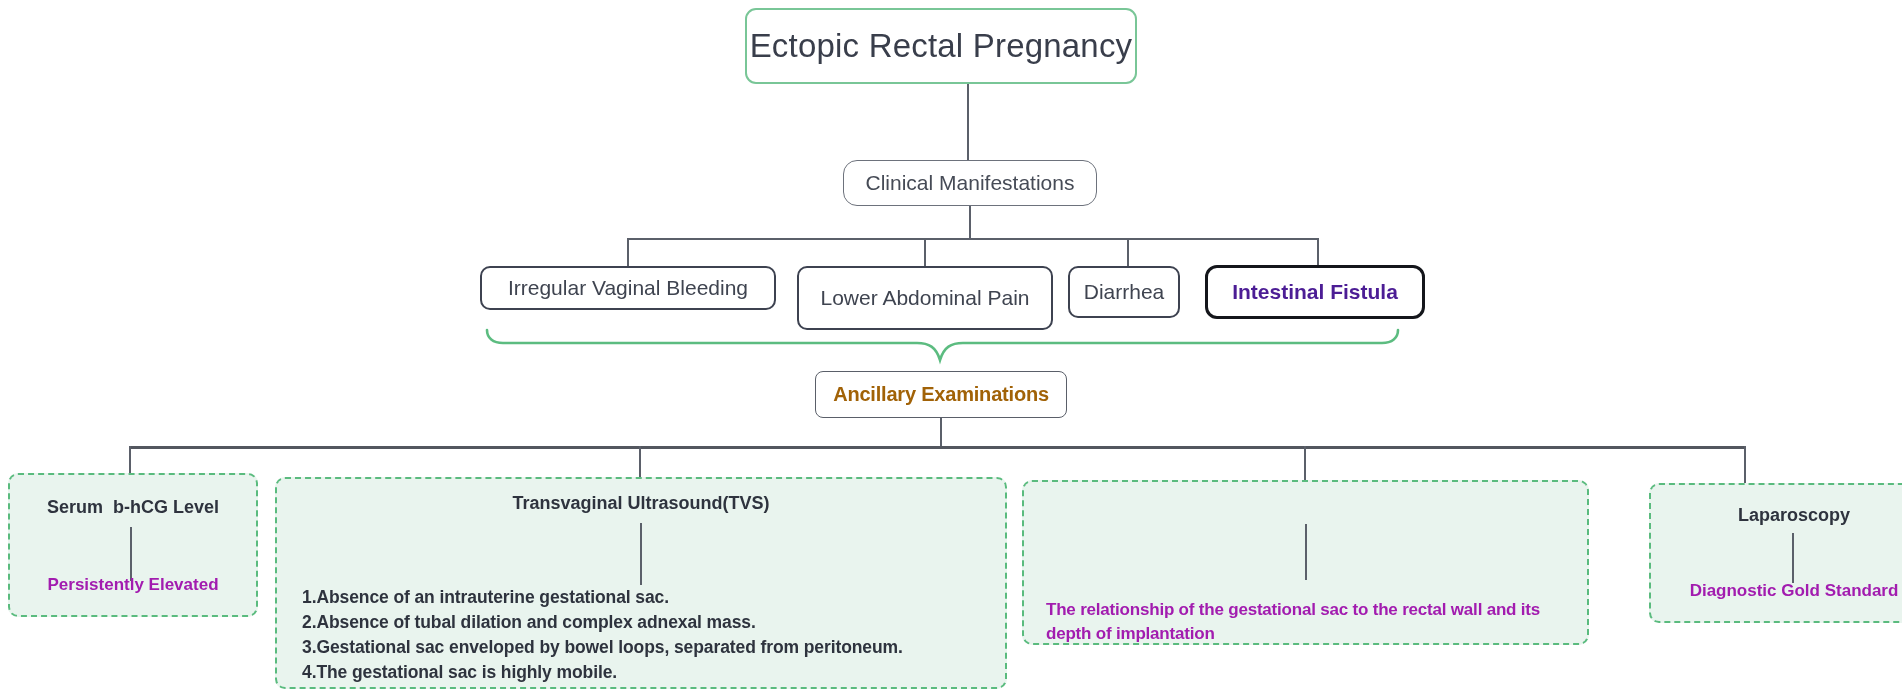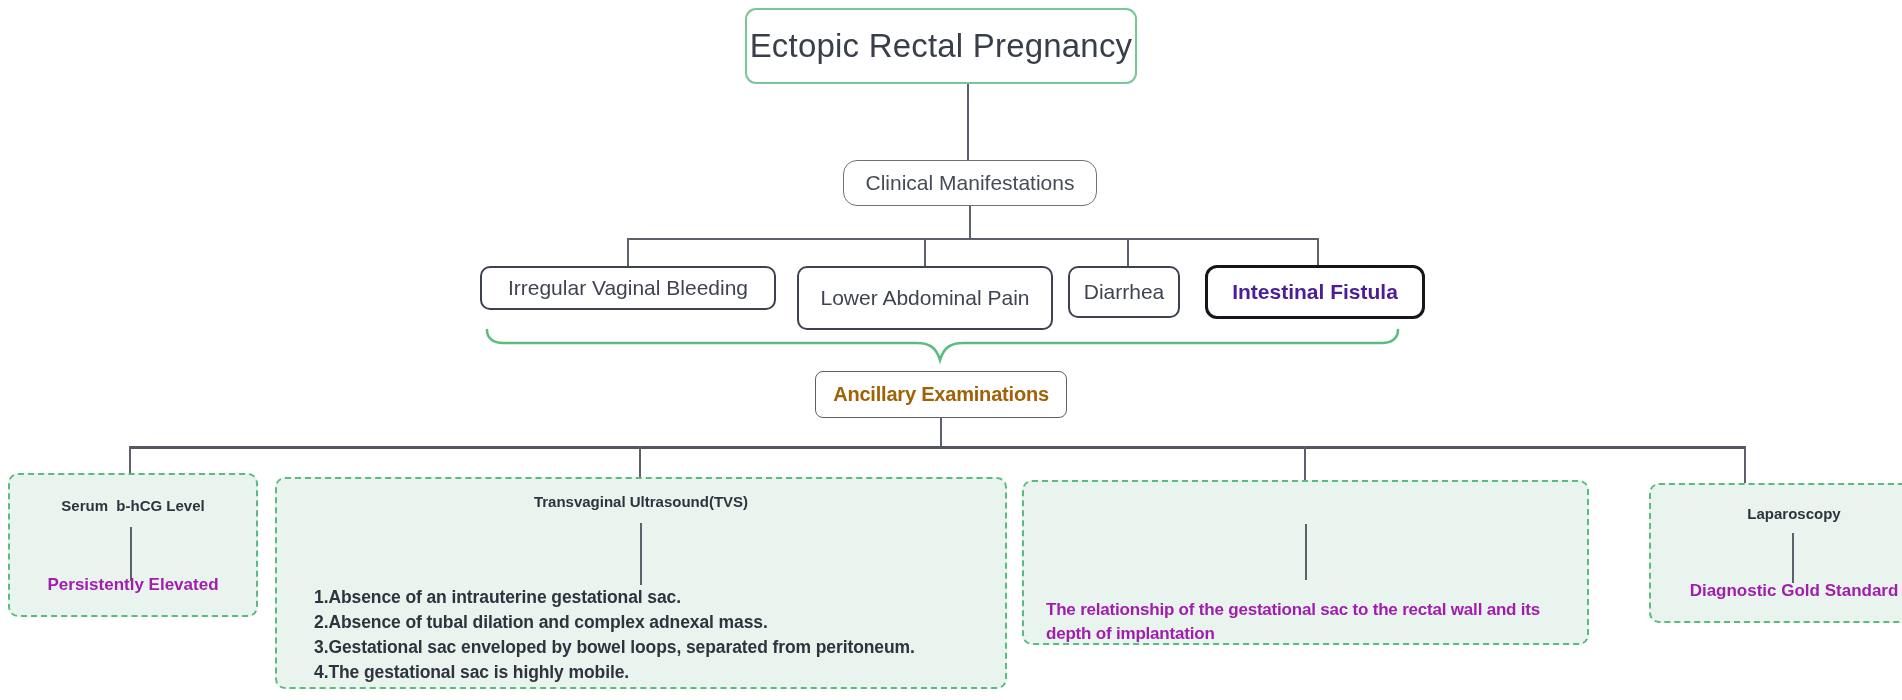--- a/index.html
+++ b/index.html
@@ -11,21 +11,21 @@
        background:#ffffff;box-sizing:border-box;text-align:center;}
   .title-box{border:2.5px solid #79c697;border-radius:11px;font-size:33px;
        letter-spacing:.2px;color:#393e4b;}
   .clinical-box{border:1.5px solid #6d727c;border-radius:14px;font-size:21px;color:#464b56;}
   .symptom{border:2.5px solid #3d4250;border-radius:10px;font-size:21px;color:#3f4450;}
   .symptom.bold{border:3.5px solid #14161b;border-radius:12px;font-weight:bold;color:#4c1d95;}
   .ancillary-box{border:1.5px solid #5a5f69;border-radius:8px;font-size:20px;
        font-weight:600;letter-spacing:-.2px;color:#a16207;}
   .exam-box{position:absolute;background:#e9f4ee;border:2px dashed #5abb7e;
        border-radius:10px;box-sizing:border-box;}
-  .exam-title{position:absolute;left:0;right:0;text-align:center;font-size:15px;
+  .exam-title{position:absolute;left:0;right:0;text-align:center;font-size:18px;
        font-weight:600;color:#2e333e;white-space:pre-wrap;}
   .exam-detail{position:absolute;font-size:17px;font-weight:600;color:#a21caf;line-height:24px;}
   .exam-detail.center{left:0;right:0;text-align:center;}
   .exam-list{position:absolute;font-size:17.5px;font-weight:600;color:#2e333e;
        line-height:25px;text-align:left;letter-spacing:-.1px;}
   .vline{position:absolute;width:2px;background:#5b606a;}
   .hline{position:absolute;height:2px;background:#5b606a;}
   .hline.thick{height:2.5px;background:#53575f;}
   .inner-line{position:absolute;width:1.6px;background:#5b606a;}
   svg{position:absolute;display:block;}
@@ -83,21 +83,21 @@
 
   <div class="exam-box" style="left:8px;top:473px;width:250px;height:144px;">
     <div class="exam-title" style="top:22px;">Serum  b-hCG Level</div>
     <div class="inner-line" style="left:120px;top:52px;height:54px;"></div>
     <div class="exam-detail center" style="bottom:18px;">Persistently Elevated</div>
   </div>
 
   <div class="exam-box" style="left:275px;top:477px;width:732px;height:212px;">
     <div class="exam-title" style="top:14px;">Transvaginal Ultrasound(TVS)</div>
     <div class="inner-line" style="left:363px;top:44px;height:62px;"></div>
-    <div class="exam-list" style="left:25px;top:106px;right:15px;margin-left:12px;">
+    <div class="exam-list" style="left:25px;top:106px;right:15px;">
       <div>1.Absence of an intrauterine gestational sac.</div>
       <div>2.Absence of tubal dilation and complex adnexal mass.</div>
       <div>3.Gestational sac enveloped by bowel loops, separated from peritoneum.</div>
       <div>4.The gestational sac is highly mobile.</div>
     </div>
   </div>
 
   <div class="exam-box" style="left:1022px;top:480px;width:567px;height:165px;">
     <div class="inner-line" style="left:281px;top:42px;height:56px;"></div>
     <div class="exam-detail" style="left:22px;top:116px;width:528px;letter-spacing:-.2px;">The relationship of the gestational sac to the rectal wall and its depth of implantation</div>

